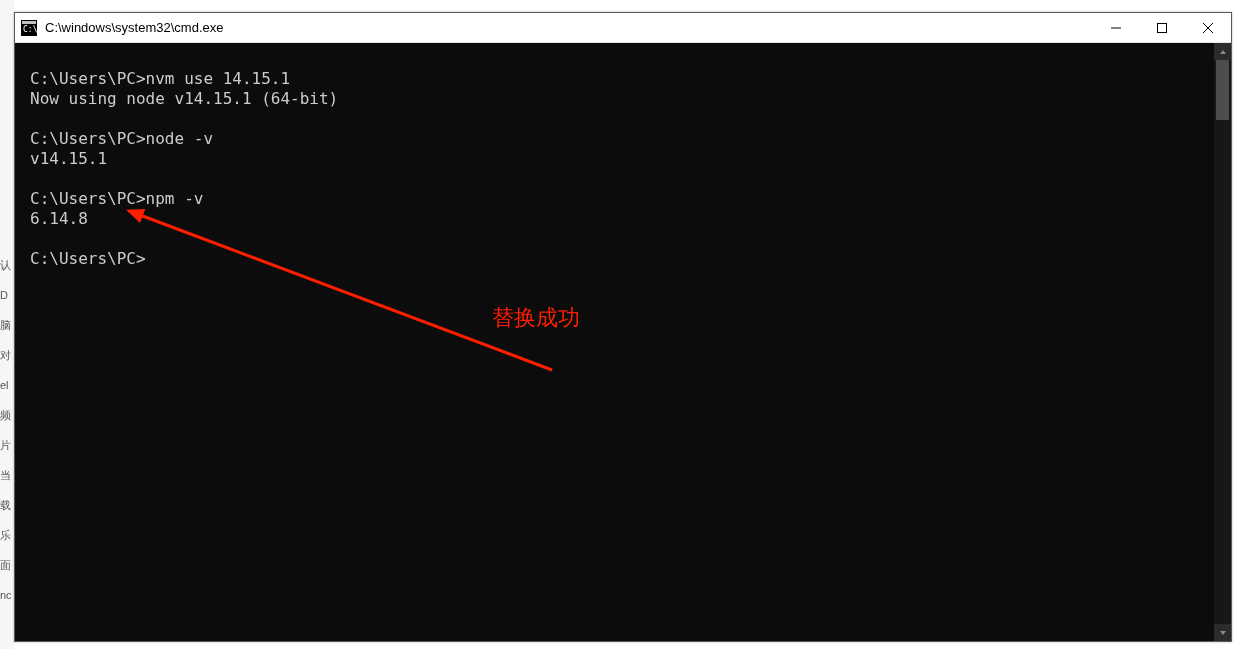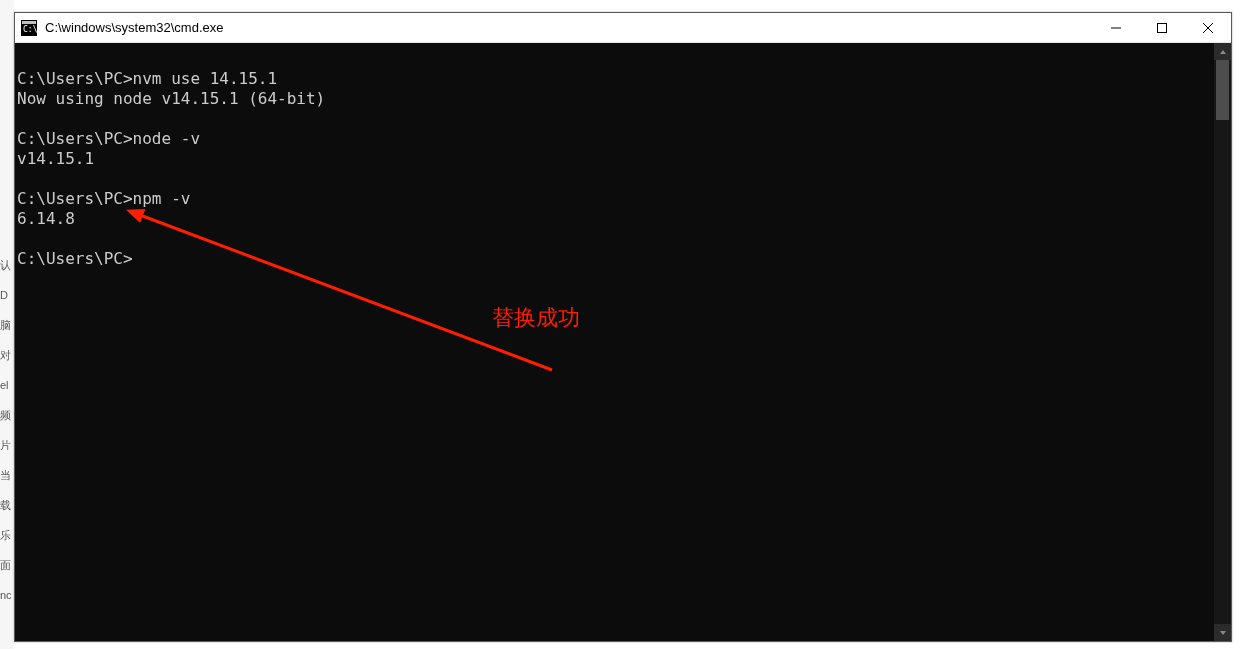--- a/index.html
+++ b/index.html
@@ -66,21 +66,21 @@
       height: calc(100% - 30px);
       display: flex;
     }
     .terminal {
       flex: 1;
       background: #0c0c0c;
       color: #cccccc;
       font-family: "NSimSun","SimSun","Consolas",monospace;
       font-size: 16px;
       line-height: 20px;
-      padding: 6px 2px 2px 2px;
+      padding: 6px 2px 2px 15px;
       white-space: pre;
       overflow: hidden;
       position: relative;
     }
     .terminal .line { min-height: 20px; }
     .terminal .blank { height: 20px; }
 
     .scrollbar {
       width: 17px;
       background: #1a1a1a;

